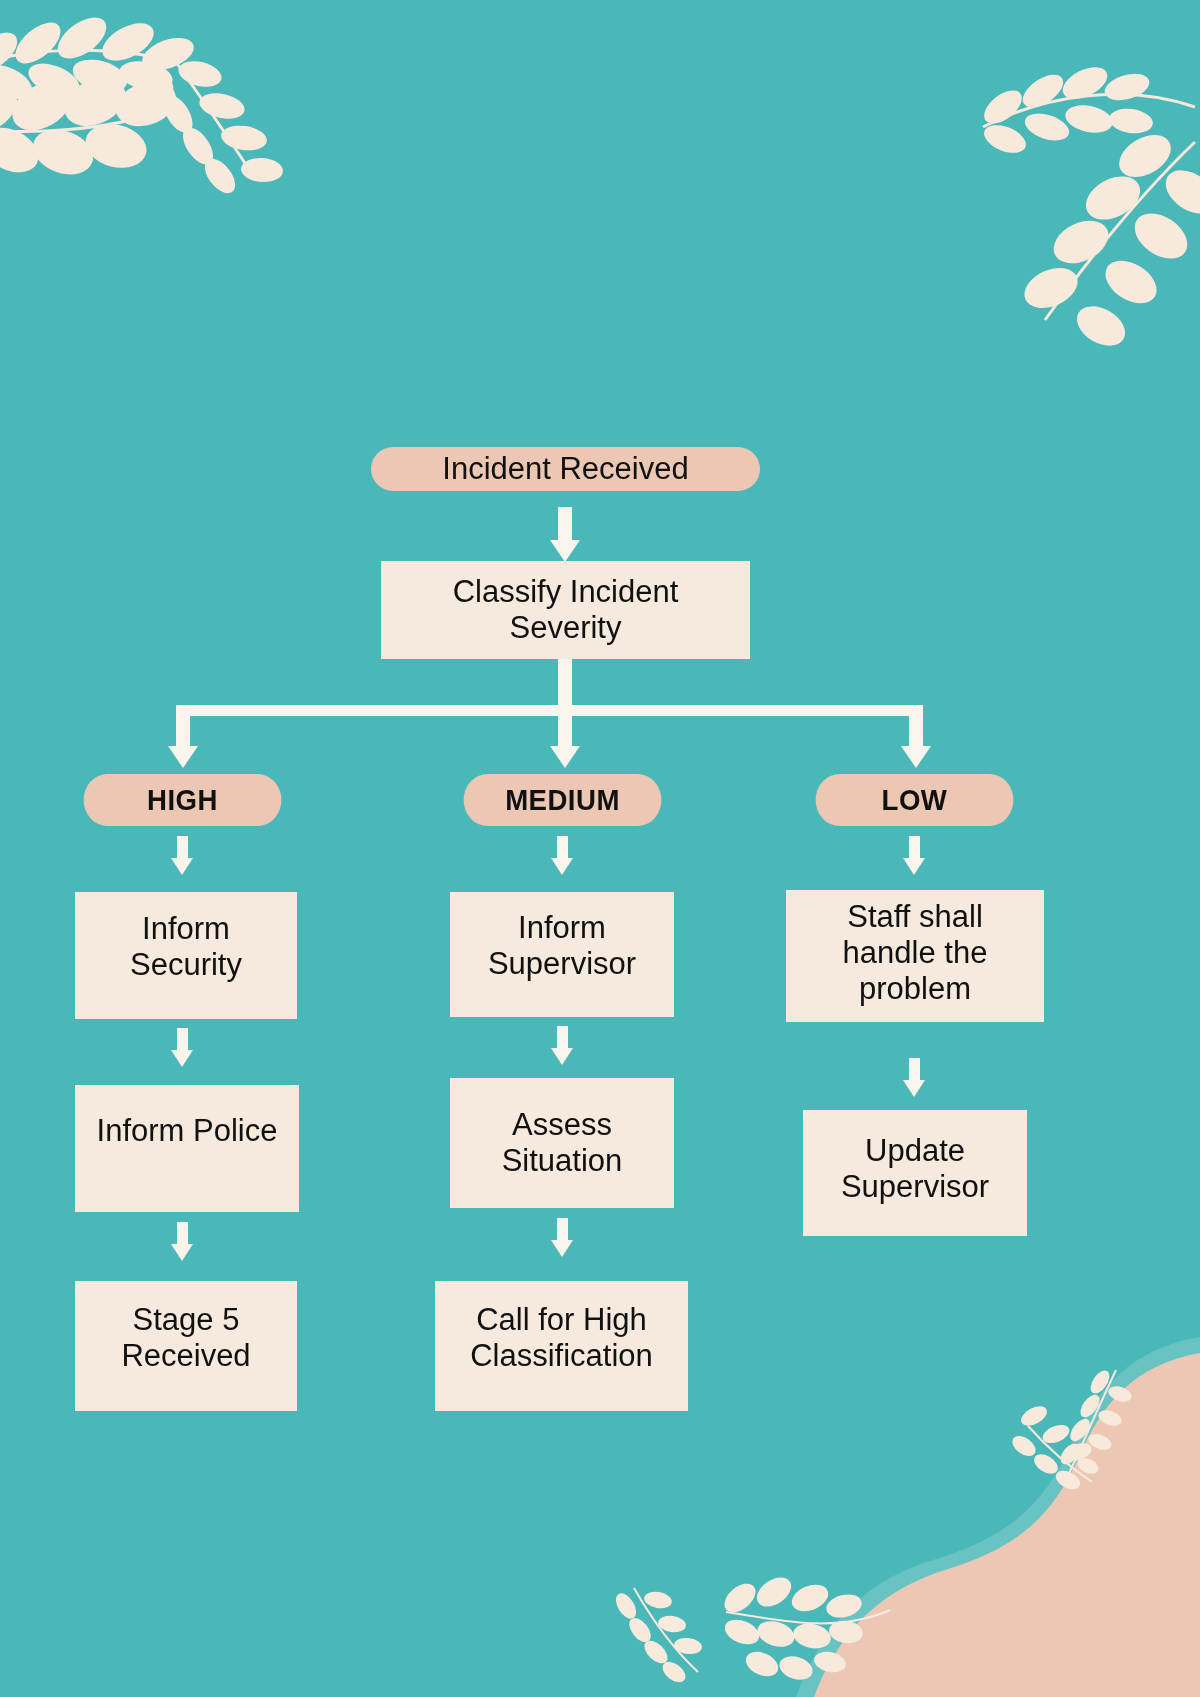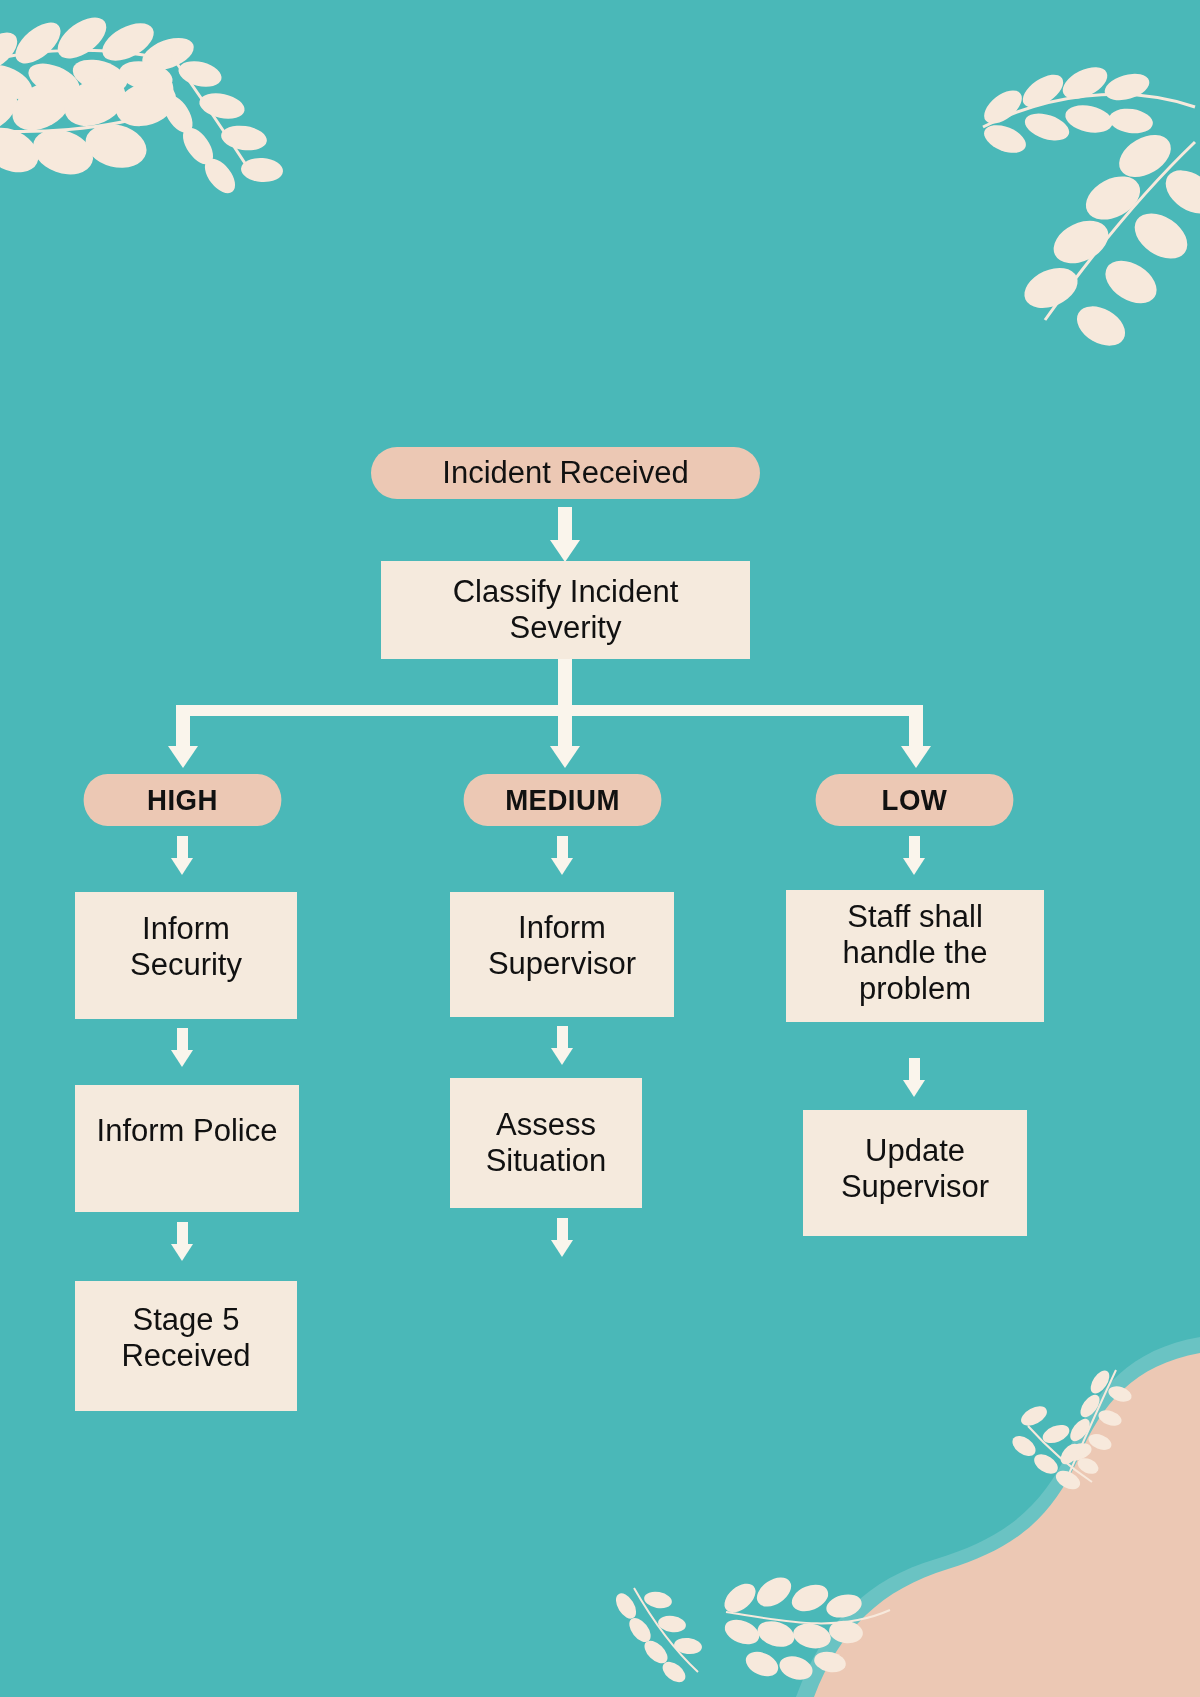--- a/index.html
+++ b/index.html
@@ -220,21 +220,21 @@
         <ellipse cx="44" cy="86" rx="17" ry="11" transform="rotate(24 44 86)"></ellipse>
         <ellipse cx="78" cy="90" rx="17" ry="11" transform="rotate(18 78 90)"></ellipse>
         <ellipse cx="112" cy="84" rx="16" ry="10" transform="rotate(12 112 84)"></ellipse>
       </g>
     </svg>
   </div>
 
 
   <div class="flow">
 
-    <div class="node pill" style="left:371px;top:447px;width:389px;height:52px;">
+    <div class="node pill" style="left:371px;top:447px;width:389px;height:44px;">
       <span class="lbl">Incident Received</span>
     </div>
 
     <div class="conn" style="left:558px;top:507px;width:14px;height:37px;"></div>
     <div class="arrow-head" style="left:550px;top:540px;"></div>
 
     <div class="node rect" style="left:381px;top:561px;width:369px;height:98px;flex-direction:column;">
       <span class="lbl">Classify Incident</span>
       <span class="lbl">Severity</span>
     </div>
@@ -288,28 +288,32 @@
     <div class="arrow-head sm" style="left:551px;top:858px;"></div>
 
     <div class="node rect" style="left:450px;top:892px;width:224px;height:125px;flex-direction:column;padding-bottom:22px;">
       <span class="lbl">Inform</span>
       <span class="lbl">Supervisor</span>
     </div>
 
     <div class="conn" style="left:557px;top:1026px;width:11px;height:26px;"></div>
     <div class="arrow-head sm" style="left:551px;top:1048px;"></div>
 
-    <div class="node rect" style="left:450px;top:1078px;width:192px;height:130px;flex-direction:column;padding-bottom:4px;">
+    <div class="node rect" style="left:450px;top:1078px;width:224px;height:130px;flex-direction:column;padding-bottom:4px;">
       <span class="lbl">Assess</span>
       <span class="lbl">Situation</span>
     </div>
 
     <div class="conn" style="left:557px;top:1218px;width:11px;height:26px;"></div>
     <div class="arrow-head sm" style="left:551px;top:1240px;"></div>
 
+    <div class="node rect" style="left:435px;top:1281px;width:253px;height:130px;flex-direction:column;padding-bottom:20px;">
+      <span class="lbl">Call for High</span>
+      <span class="lbl">Classification</span>
+    </div>
 
     <div class="conn" style="left:909px;top:836px;width:11px;height:26px;"></div>
     <div class="arrow-head sm" style="left:903px;top:858px;"></div>
 
     <div class="node rect" style="left:786px;top:890px;width:258px;height:132px;flex-direction:column;padding-bottom:10px;">
       <span class="lbl">Staff shall</span>
       <span class="lbl">handle the</span>
       <span class="lbl">problem</span>
     </div>
 

